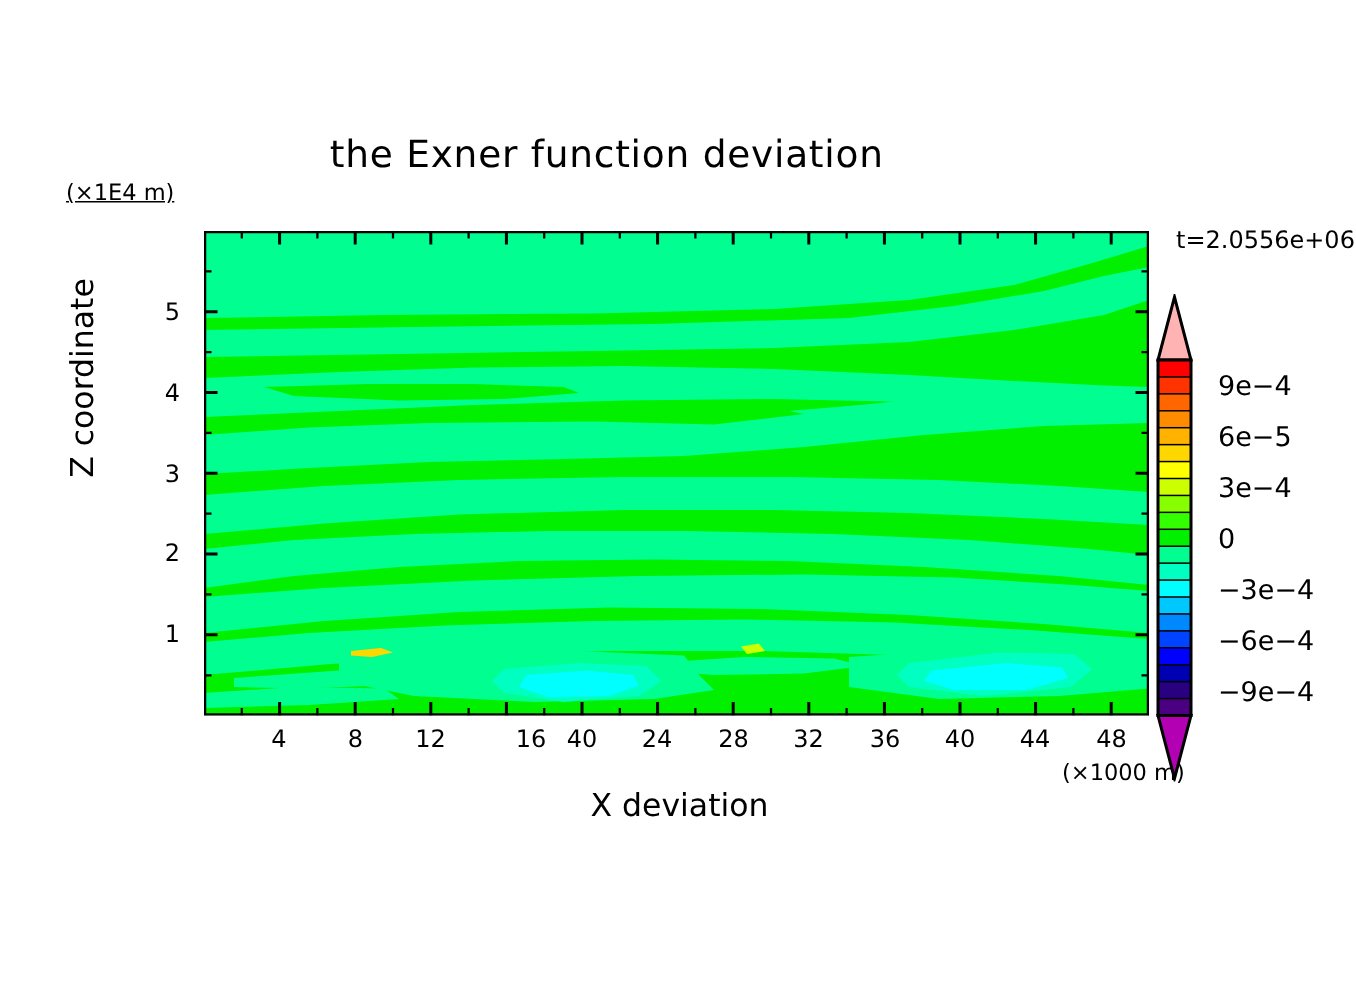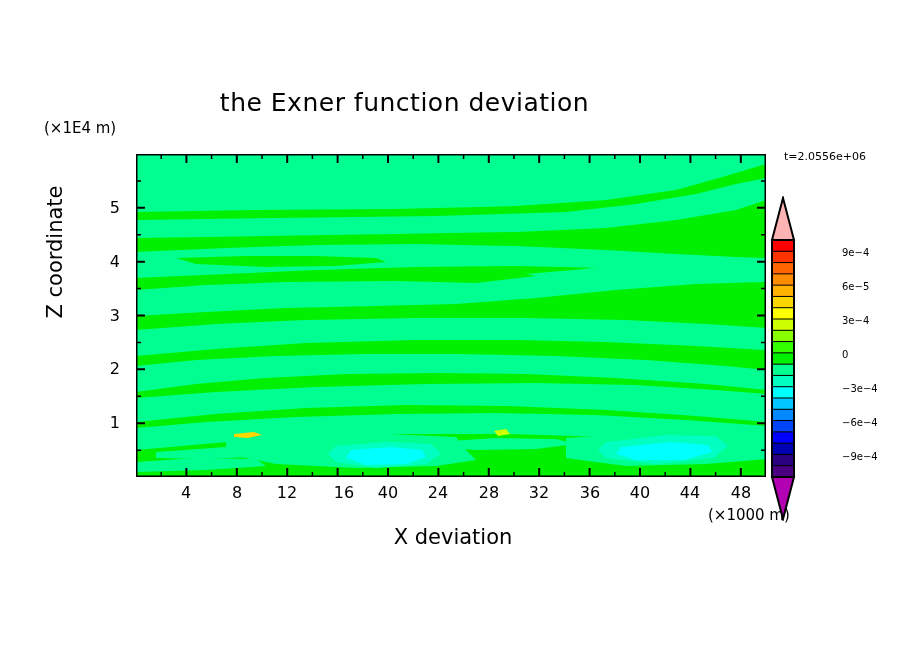--- a/index.html
+++ b/index.html
@@ -1,35 +1,35 @@
 <!DOCTYPE html>
 <html><head>
 <meta charset="utf-8">
 <style>
   html,body{margin:0;padding:0;background:#ffffff;}
   body{width:904px;height:654px;position:relative;overflow:hidden;
        font-family:"DejaVu Sans", sans-serif;color:#000;}
   .abs{position:absolute;}
   #title{left:0;top:88px;width:809px;text-align:center;font-size:25px;
          letter-spacing:.5px;white-space:nowrap;}
-  #zunit{left:44px;top:119px;font-size:15px;}
+  #zunit{left:44px;top:119px;font-size:15px;text-decoration:underline;}
   #xunit{left:684px;top:506px;font-size:15px;margin-left:24px;}
-  #tstamp{left:784px;top:150px;font-size:11px;}
+  #tstamp{left:784px;top:150px;font-size:16px;}
   #ylabel{left:-20px;top:240px;width:150px;text-align:center;font-size:21px;
           transform:rotate(-90deg);transform-origin:center center;}
   #xlabel{left:228px;top:525px;width:450px;text-align:center;font-size:21px;}
   #plotwrap{left:136px;top:154px;width:630px;height:323px;}
   #plotwrap svg{display:block;}
   .xtick{position:absolute;top:483px;font-size:16px;width:40px;
          text-align:center;margin-left:-20px;}
   .ytick{position:absolute;left:96px;width:24px;text-align:right;
          font-size:16px;margin-top:-10px;}
   #cbwrap{left:770px;top:196px;width:46px;height:325px;}
-  .cblabel{position:absolute;left:812px;font-size:10px;margin-top:-9px;
-           white-space:nowrap;margin-left:30px;}
+  .cblabel{position:absolute;left:812px;font-size:18px;margin-top:-9px;
+           white-space:nowrap;}
 </style>
 </head>
 <body>
 
 <div class="abs" id="title">the Exner function deviation</div>
 <div class="abs" id="zunit">(×1E4 m)</div>
 <div class="abs" id="xunit">(×1000 m)</div>
 <div class="abs" id="tstamp">t=2.0556e+06</div>
 <div class="abs" id="ylabel">Z coordinate</div>
 <div class="abs" id="xlabel">X deviation</div>
@@ -87,21 +87,21 @@
         <path d="M0,296.2 h5 M0,242.3 h5 M0,188.4 h5 M0,134.6 h5 M0,80.7 h5 M0,26.9 h5"></path>
         <path d="M630,296.2 h-5 M630,242.3 h-5 M630,188.4 h-5 M630,134.6 h-5 M630,80.7 h-5 M630,26.9 h-5"></path>
       </g>
     </g>
   </svg>
 </div>
 
 <div class="xtick" style="left:186px">4</div>
 <div class="xtick" style="left:237px">8</div>
 <div class="xtick" style="left:287px">12</div>
-<div class="xtick" style="left:344px">16</div>
+<div class="xtick" style="left:354px">16</div>
 <div class="xtick" style="left:388px">40</div>
 <div class="xtick" style="left:438px">24</div>
 <div class="xtick" style="left:489px">28</div>
 <div class="xtick" style="left:539px">32</div>
 <div class="xtick" style="left:590px">36</div>
 <div class="xtick" style="left:640px">40</div>
 <div class="xtick" style="left:690px">44</div>
 <div class="xtick" style="left:741px">48</div>
 
 <div class="ytick" style="top:423px">1</div>

